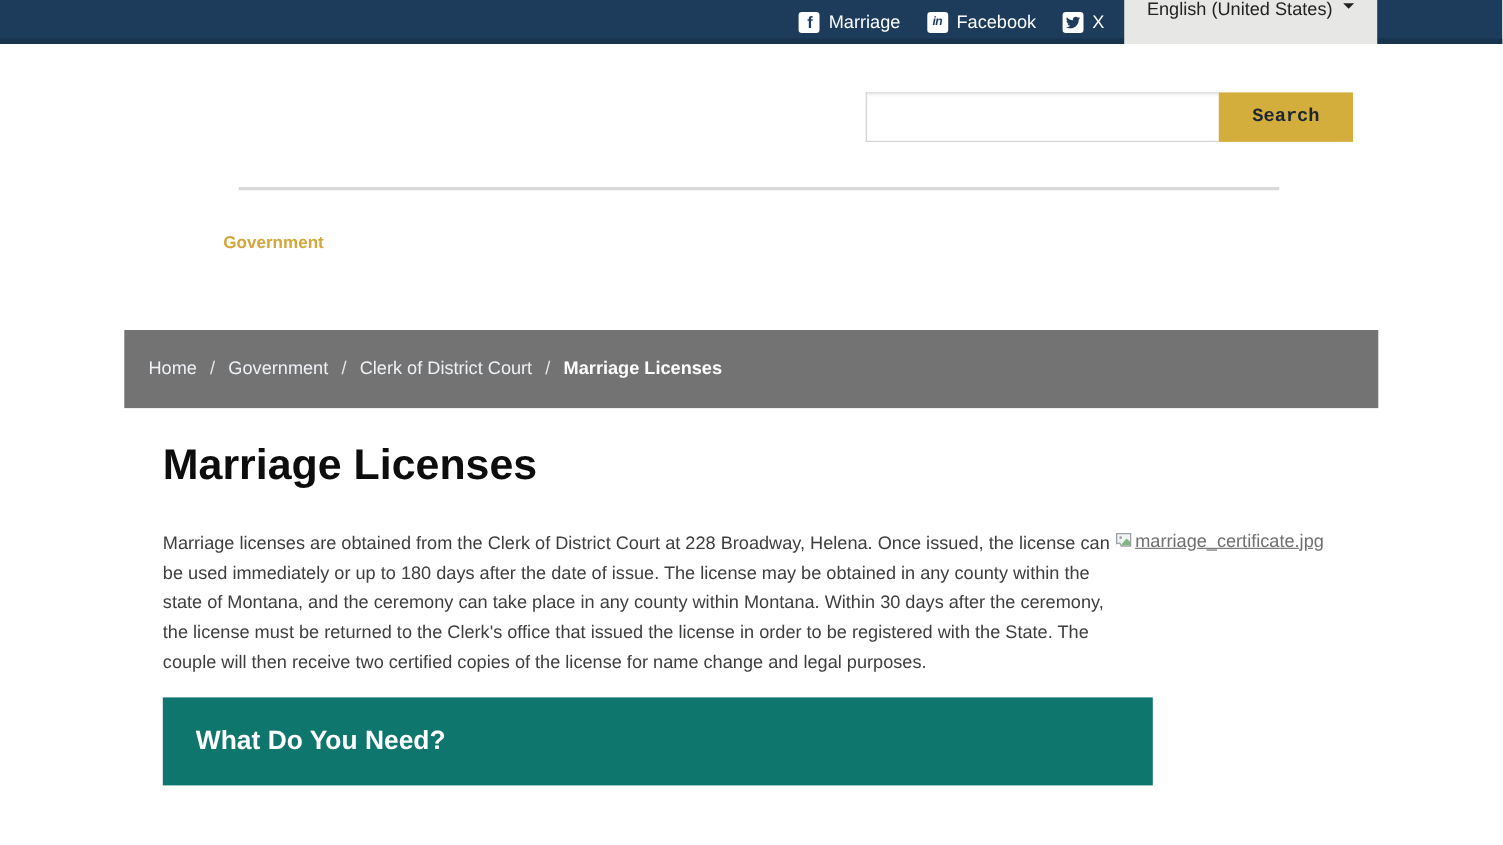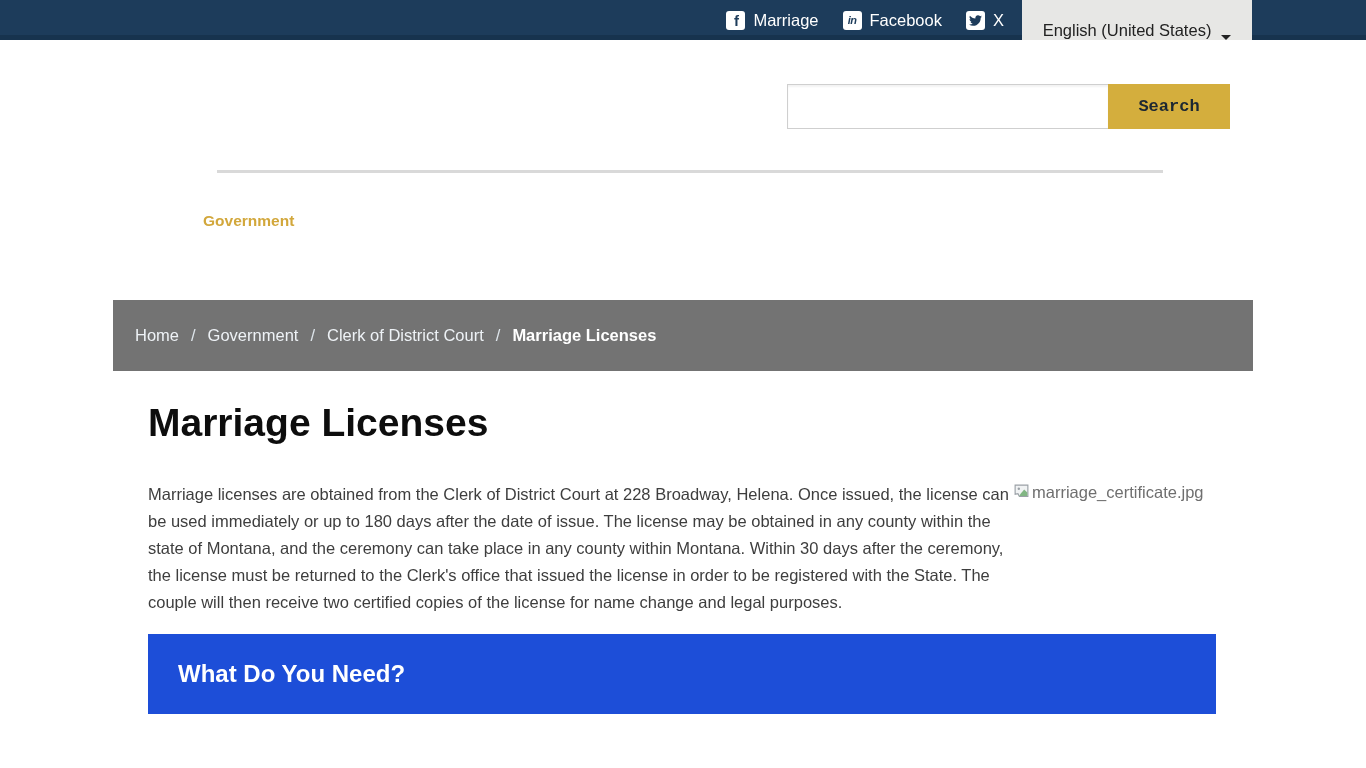--- a/index.html
+++ b/index.html
@@ -8,43 +8,43 @@
 
   
   .topbar { position:absolute; top:0; left:0; width:1366px; height:40px; background:#1d3c5b; }
   .topbar::after { content:""; position:absolute; left:0; bottom:0; width:100%; height:5px; background:#17334e; }
   .topbar-inner { position:absolute; top:0; right:114px; height:40px; display:flex; align-items:stretch; z-index:2; }
   .social { display:flex; align-items:center; gap:24px; margin-right:18px; }
   .social-item { display:flex; align-items:center; gap:8px; color:#fff; font-size:16.5px; cursor:pointer; }
   .badge { width:19px; height:19px; background:#fff; border-radius:3px; display:flex; align-items:center; justify-content:center; color:#1d3c5b; font-weight:bold; line-height:1; }
   .badge.fb { font-size:15px; padding-left:1px; }
   .badge.li { font-size:11px; letter-spacing:-0.5px;font-style:italic; }
-  .lang { width:230px; height:40px; background:#e7e7e5; display:flex; align-items:flex-end; justify-content:center; gap:10px; font-size:16.5px; color:#222; cursor:pointer; }
+  .lang { width:230px; height:40px; background:#e7e7e5; display:flex; align-items:flex-start; justify-content:center; gap:10px; font-size:16.5px; color:#222; cursor:pointer; }
   .caret-down { width:0; height:0; border-left:5px solid transparent; border-right:5px solid transparent; border-top:5px solid #222; margin-top:3px; }
 
   
   .search-input { position:absolute; left:787px; top:84px; width:321px; height:45px; border:1px solid #cfcfcf; border-right:none; padding:0 12px; font-size:16px; outline:none; box-shadow: inset 0 2px 2px rgba(0,0,0,0.05); background:#fff; }
   .search-btn { position:absolute; left:1108px; top:84px; width:122px; height:45px; background:#d4ae3d; border:none; font-family:Liberation Mono, monospace; font-size:17px; font-weight:bold; color:#1c2732; cursor:pointer; }
   .divider { position:absolute; left:217px; top:170px; width:946px; height:3px; background:#d9d9d9; }
   .gov-link { position:absolute; left:203px; top:212px; font-size:15.5px; font-weight:bold; color:#d2a73b; cursor:pointer; }
 
   
   .breadcrumb { position:absolute; left:113px; top:300px; width:1140px; height:71px; background:#737373; display:flex; align-items:center; padding-left:22px; color:#eef2f6; font-size:16.5px; }
   .crumb { cursor:pointer; }
   .crumb-sep { margin:0 12px; color:#dfe6ec; }
   .crumb-current { font-weight:bold; color:#fff; }
 
   
   .page-title { position:absolute; left:148px; top:401px; font-size:39px; font-weight:bold; color:#0d0d0d; }
   .intro { position:absolute; left:148px; top:481px; width:1070px; font-size:16.5px; line-height:27px; color:#3e3e3e; }
   .img-float { float:right; width:205px; height:82px; }
-  .broken { display:flex; align-items:flex-start; gap:2px; color:#6f6f6f; font-size:16.5px; line-height:22px; }
+  .broken { display:flex; align-items:flex-start; gap:2px; color:#6f6f6f; font-size:16.5px; line-height:22px;text-decoration:underline; }
   .broken svg { flex:0 0 auto; margin-top:2px; }
 
-  .section-header { position:absolute; left:148px; top:634px; width:1068px; height:80px; background:#1d4ed8; display:flex; align-items:center; padding-left:30px; }
+  .section-header { position:absolute; left:148px; top:634px; width:900px; height:80px; background:#0f766e; display:flex; align-items:center; padding-left:30px; }
   .section-header h2 { color:#fff; font-size:24px; font-weight:bold; }
   .section-text { position:absolute; left:148px; top:723px; width:1070px; font-size:16.5px; color:#333; }
 </style>
 </head>
 <body>
 
 <div class="page">
 
   <div class="topbar">
     <div class="topbar-inner">

